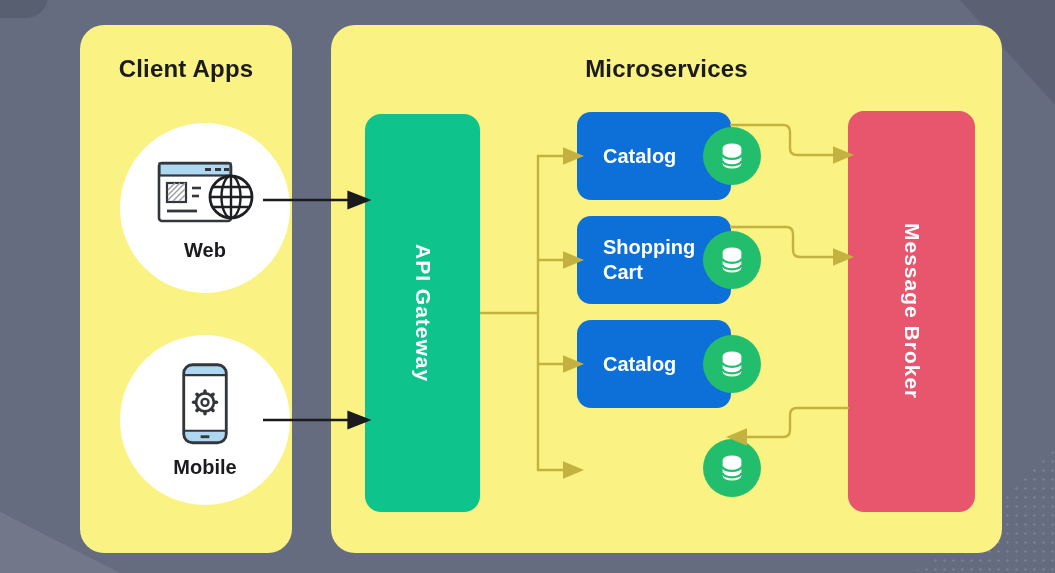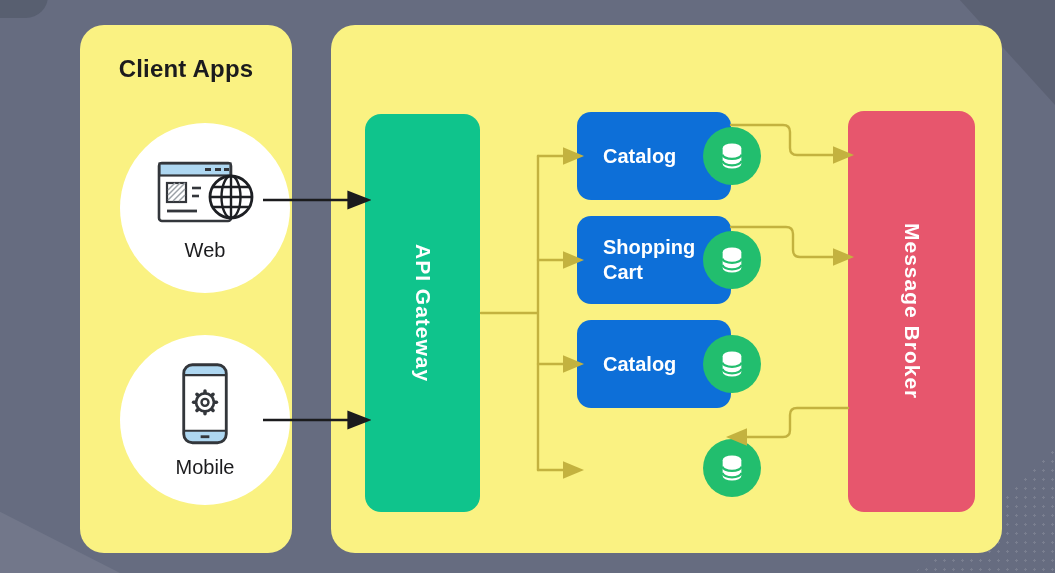--- a/index.html
+++ b/index.html
@@ -28,21 +28,21 @@
     font-size:24px;font-weight:bold;color:#1B1B1D;letter-spacing:.2px;
   }
   
   .client-circle{
     position:absolute;left:40px;width:170px;height:170px;border-radius:50%;
     background:#fff;display:flex;flex-direction:column;align-items:center;
     justify-content:center;gap:6px;
   }
   .client-web{top:98px;}
   .client-mobile{top:310px;}
-  .client-label{font-size:20px;font-weight:normal;color:#1B1B1D;}
+  .client-label{font-size:20px;font-weight:bold;color:#1B1B1D;}
   
   .vbox{
     position:absolute;border-radius:16px;display:flex;align-items:center;justify-content:center;
   }
   .gateway{left:34px;top:89px;width:115px;height:398px;background:#0FC48C;}
   .broker{left:517px;top:86px;width:127px;height:401px;background:#E7566D;}
   .vtext{
     writing-mode:vertical-rl;color:#fff;font-size:21px;font-weight:bold;letter-spacing:1px;
     white-space:nowrap;
   }
@@ -131,20 +131,21 @@
           </g>
           <circle cx="22" cy="37" r="8.2" fill="#fff" stroke="#33363b" stroke-width="2.5"></circle>
           <circle cx="22" cy="37" r="3.2" fill="#fff" stroke="#33363b" stroke-width="2.2"></circle>
         </svg>
       </span>
       <span class="client-label">Mobile</span>
     </div>
   </div>
 
   <div class="panel panel-micro">
+    <div class="panel-title">Microservices</div>
 
     <div class="vbox gateway">
       <span class="vtext">API Gateway</span>
     </div>
 
     <div class="service svc-1">
       <span>Shopping Cart</span>
     </div>
     <div class="service svc-0">
       <span>Catalog</span>

